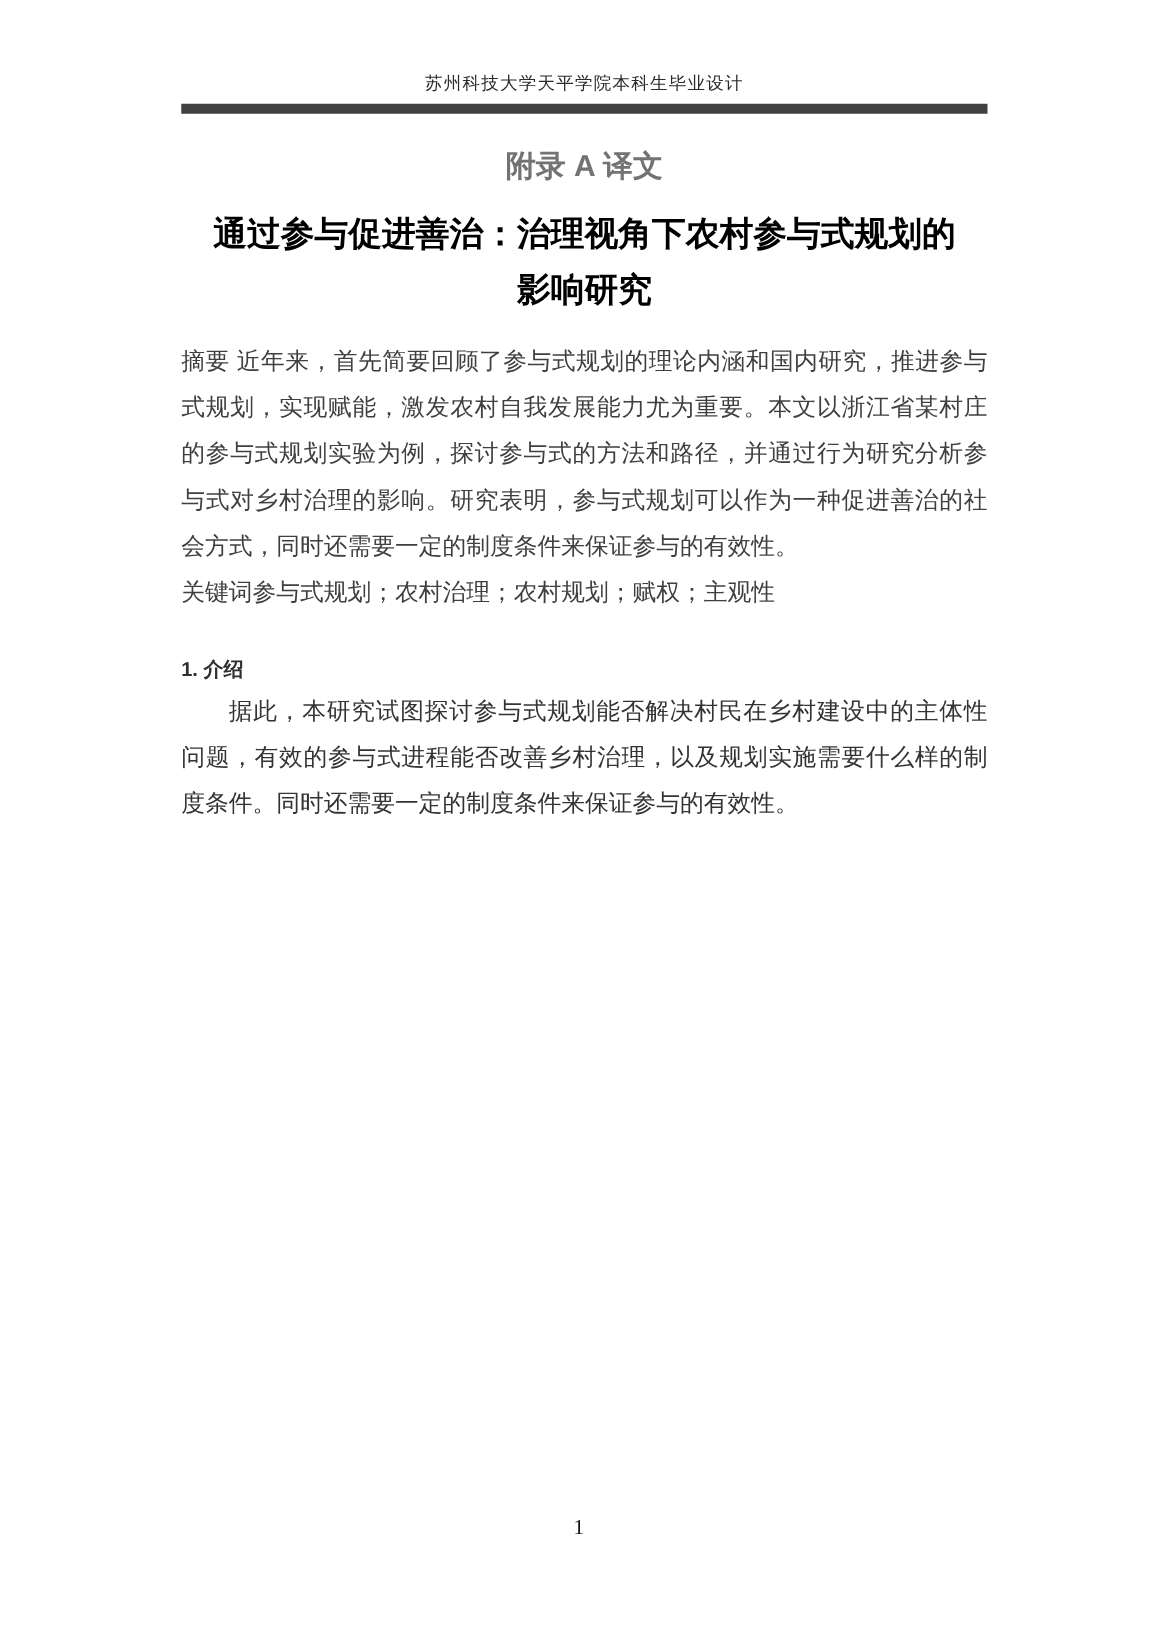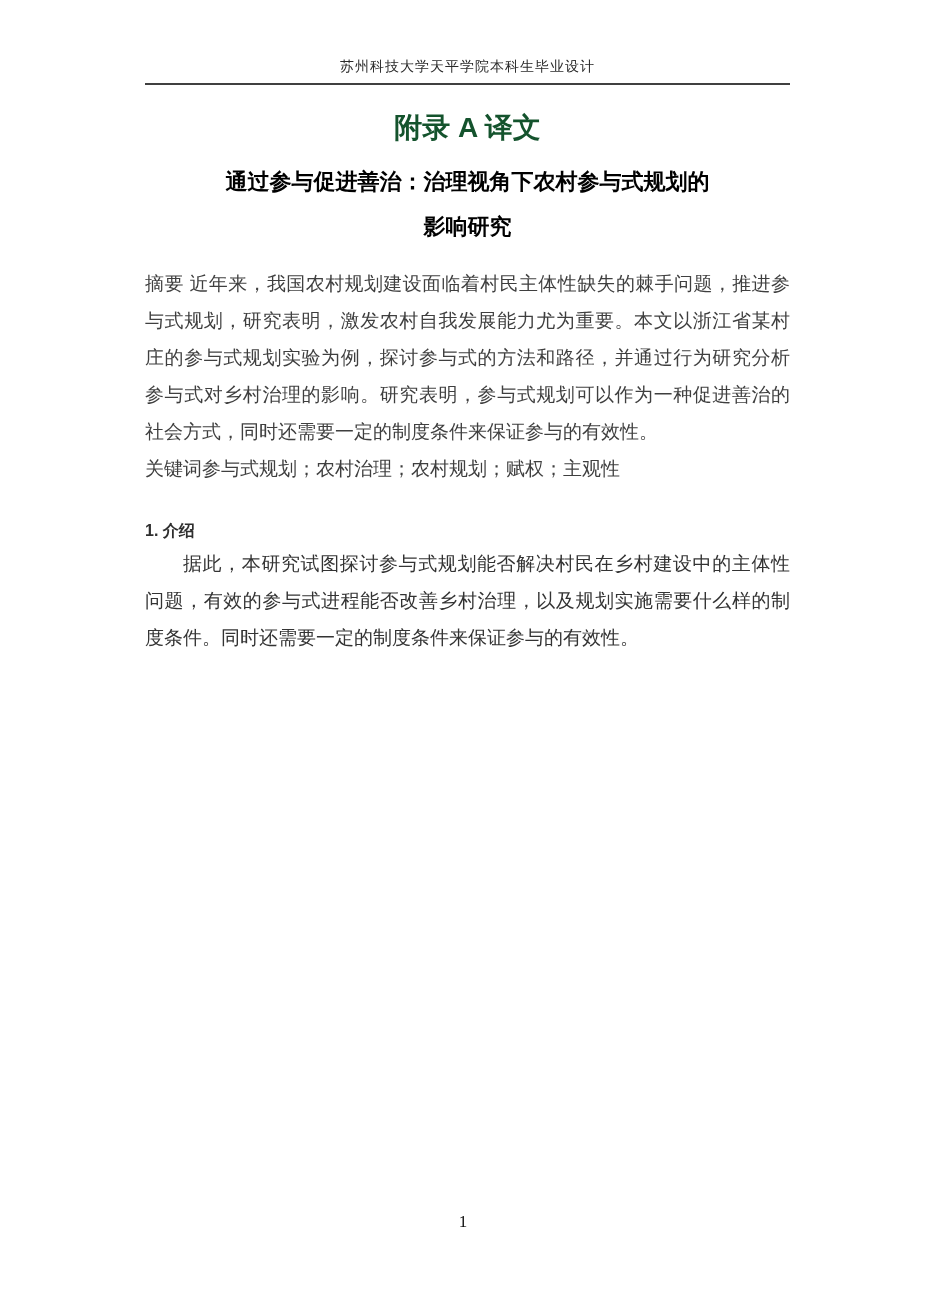--- a/index.html
+++ b/index.html
@@ -17,46 +17,46 @@
     background: #ffffff;
     overflow: hidden;
   }
   .content {
     padding: 0 136px 0 145px;
   }
   
   .running-head-wrap {
     padding-top: 58px;
     padding-bottom: 7px;
-    border-bottom: 2px solid #404040;
+    border-bottom: 8px solid #404040;
   }
   .running-head {
     text-align: center;
     font-family: "Liberation Serif", "DejaVu Serif", serif;
     font-size: 14px;
     letter-spacing: 1px;
     color: #2a2a2a;
   }
   
   .appendix-title {
     margin: 24px 0 0 0;
     text-align: center;
     font-family: "Liberation Sans", "DejaVu Sans", sans-serif;
     font-weight: 900;
-    font-size: 28px;
+    font-size: 24px;
     line-height: 38px;
-    color: #14532d;
+    color: #737373;
   }
   
   .paper-title {
     margin: 12px 0 0 0;
     text-align: center;
     font-family: "Liberation Sans", "DejaVu Sans", sans-serif;
     font-weight: 900;
-    font-size: 22px;
+    font-size: 27px;
     line-height: 45px;
     color: #000000;
   }
   .paper-title .title-line { display: block; }
   
   .author {
     margin-top: 34px;
     font-family: "Liberation Sans", "DejaVu Sans", sans-serif;
     font-size: 17px;
     line-height: 24px;
@@ -125,21 +125,21 @@
     </div>
 
     <h1 class="appendix-title">附录 A 译文</h1>
 
     <h2 class="paper-title">
       <span class="title-line">通过参与促进善治：治理视角下农村参与式规划的</span>
       <span class="title-line">影响研究</span>
     </h2>
 
 
-    <p class="abstract">摘要 近年来，我国农村规划建设面临着村民主体性缺失的棘手问题，推进参与式规划，研究表明，激发农村自我发展能力尤为重要。本文以浙江省某村庄的参与式规划实验为例，探讨参与式的方法和路径，并通过行为研究分析参与式对乡村治理的影响。研究表明，参与式规划可以作为一种促进善治的社会方式，同时还需要一定的制度条件来保证参与的有效性。</p>
+    <p class="abstract">摘要 近年来，首先简要回顾了参与式规划的理论内涵和国内研究，推进参与式规划，实现赋能，激发农村自我发展能力尤为重要。本文以浙江省某村庄的参与式规划实验为例，探讨参与式的方法和路径，并通过行为研究分析参与式对乡村治理的影响。研究表明，参与式规划可以作为一种促进善治的社会方式，同时还需要一定的制度条件来保证参与的有效性。</p>
 
     <p class="keywords">关键词参与式规划；农村治理；农村规划；赋权；主观性</p>
 
     <h3 class="section-heading">1. 介绍</h3>
 
 
 
     <p class="body-para">据此，本研究试图探讨参与式规划能否解决村民在乡村建设中的主体性问题，有效的参与式进程能否改善乡村治理，以及规划实施需要什么样的制度条件。同时还需要一定的制度条件来保证参与的有效性。</p>
 
 

